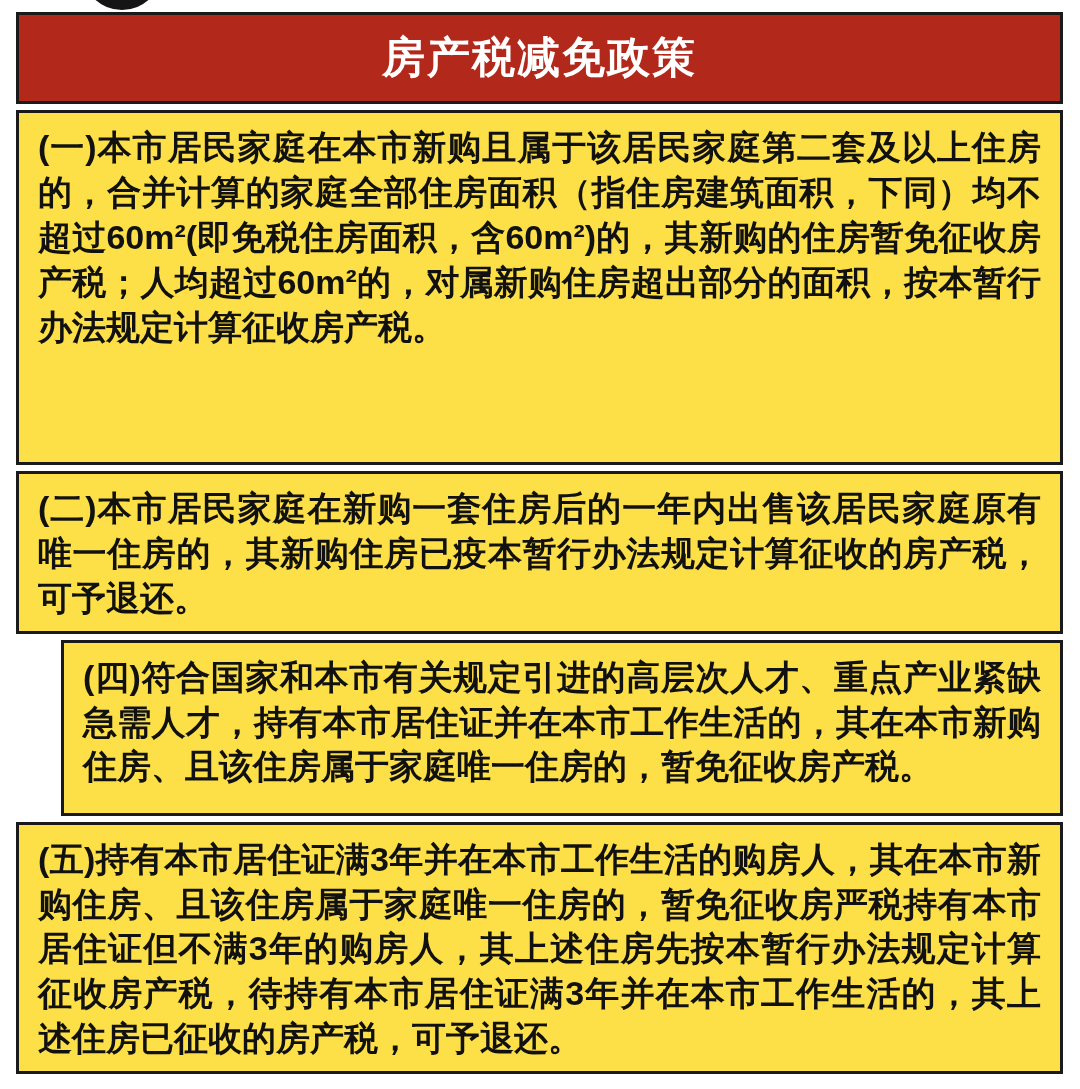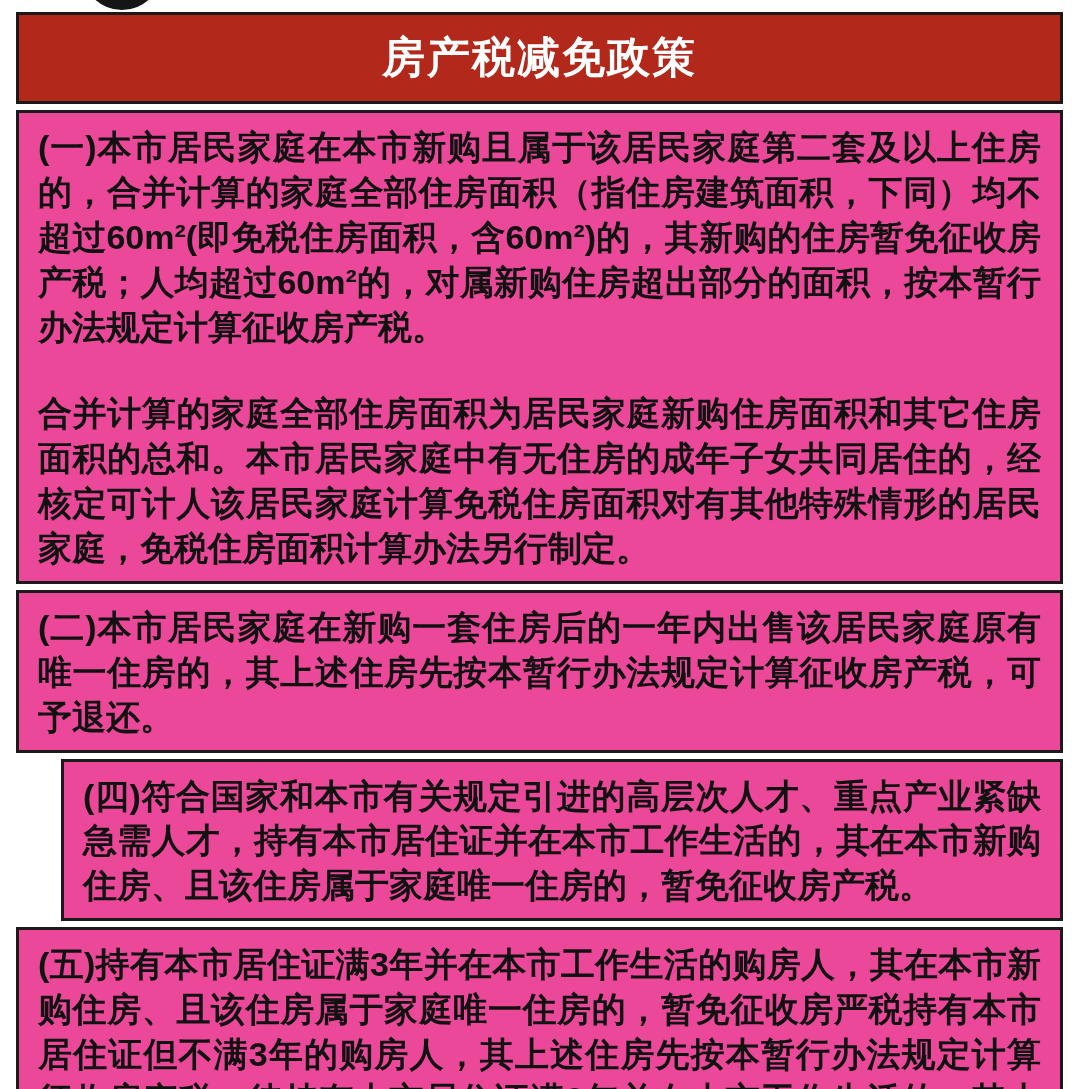--- a/index.html
+++ b/index.html
@@ -44,21 +44,21 @@
     border: 3px solid #1A1A1A;
     color: #ffffff;
     font-size: 43px;
     font-weight: 700;
     letter-spacing: 2px;
     display: flex;
     align-items: center;
     justify-content: center;
   }
   .box {
-    background: #ec4899;
+    background: #fde047;
     border: 3px solid #1A1A1A;
     color: #111111;
     font-size: 34px;
     font-weight: 700;
     line-height: 1.32;
     padding: 12px 19px 10px 19px;
     text-align: justify;
     display: block;
   }
   .box p { margin: 0; }
@@ -74,25 +74,24 @@
 
 <div class="page">
   <div class="top-circle"></div>
 
   <div class="frame">
 
     <div class="title-box">房产税减免政策</div>
 
     <section class="box b1">
       <p>(一)本市居民家庭在本市新购且属于该居民家庭第二套及以上住房的，合并计算的家庭全部住房面积（指住房建筑面积，下同）均不超过60m²(即免税住房面积，含60m²)的，其新购的住房暂免征收房产税；人均超过60m²的，对属新购住房超出部分的面积，按本暂行办法规定计算征收房产税。</p>
-      <p>合并计算的家庭全部住房面积为居民家庭新购住房面积和其它住房面积的总和。本市居民家庭中有无住房的成年子女共同居住的，经核定可计人该居民家庭计算免税住房面积对有其他特殊情形的居民家庭，免税住房面积计算办法另行制定。</p>
     </section>
 
     <section class="box b2">
-      <p>(二)本市居民家庭在新购一套住房后的一年内出售该居民家庭原有唯一住房的，其上述住房先按本暂行办法规定计算征收房产税，可予退还。</p>
+      <p>(二)本市居民家庭在新购一套住房后的一年内出售该居民家庭原有唯一住房的，其新购住房已疫本暂行办法规定计算征收的房产税，可予退还。</p>
     </section>
 
 
     <section class="box b4">
       <p>(四)符合国家和本市有关规定引进的高层次人才、重点产业紧缺急需人才，持有本市居住证并在本市工作生活的，其在本市新购住房、且该住房属于家庭唯一住房的，暂免征收房产税。</p>
     </section>
 
     <section class="box b5">
       <p>(五)持有本市居住证满3年并在本市工作生活的购房人，其在本市新购住房、且该住房属于家庭唯一住房的，暂免征收房严税持有本市居住证但不满3年的购房人，其上述住房先按本暂行办法规定计算征收房产税，待持有本市居住证满3年并在本市工作生活的，其上述住房已征收的房产税，可予退还。</p>
     </section>

